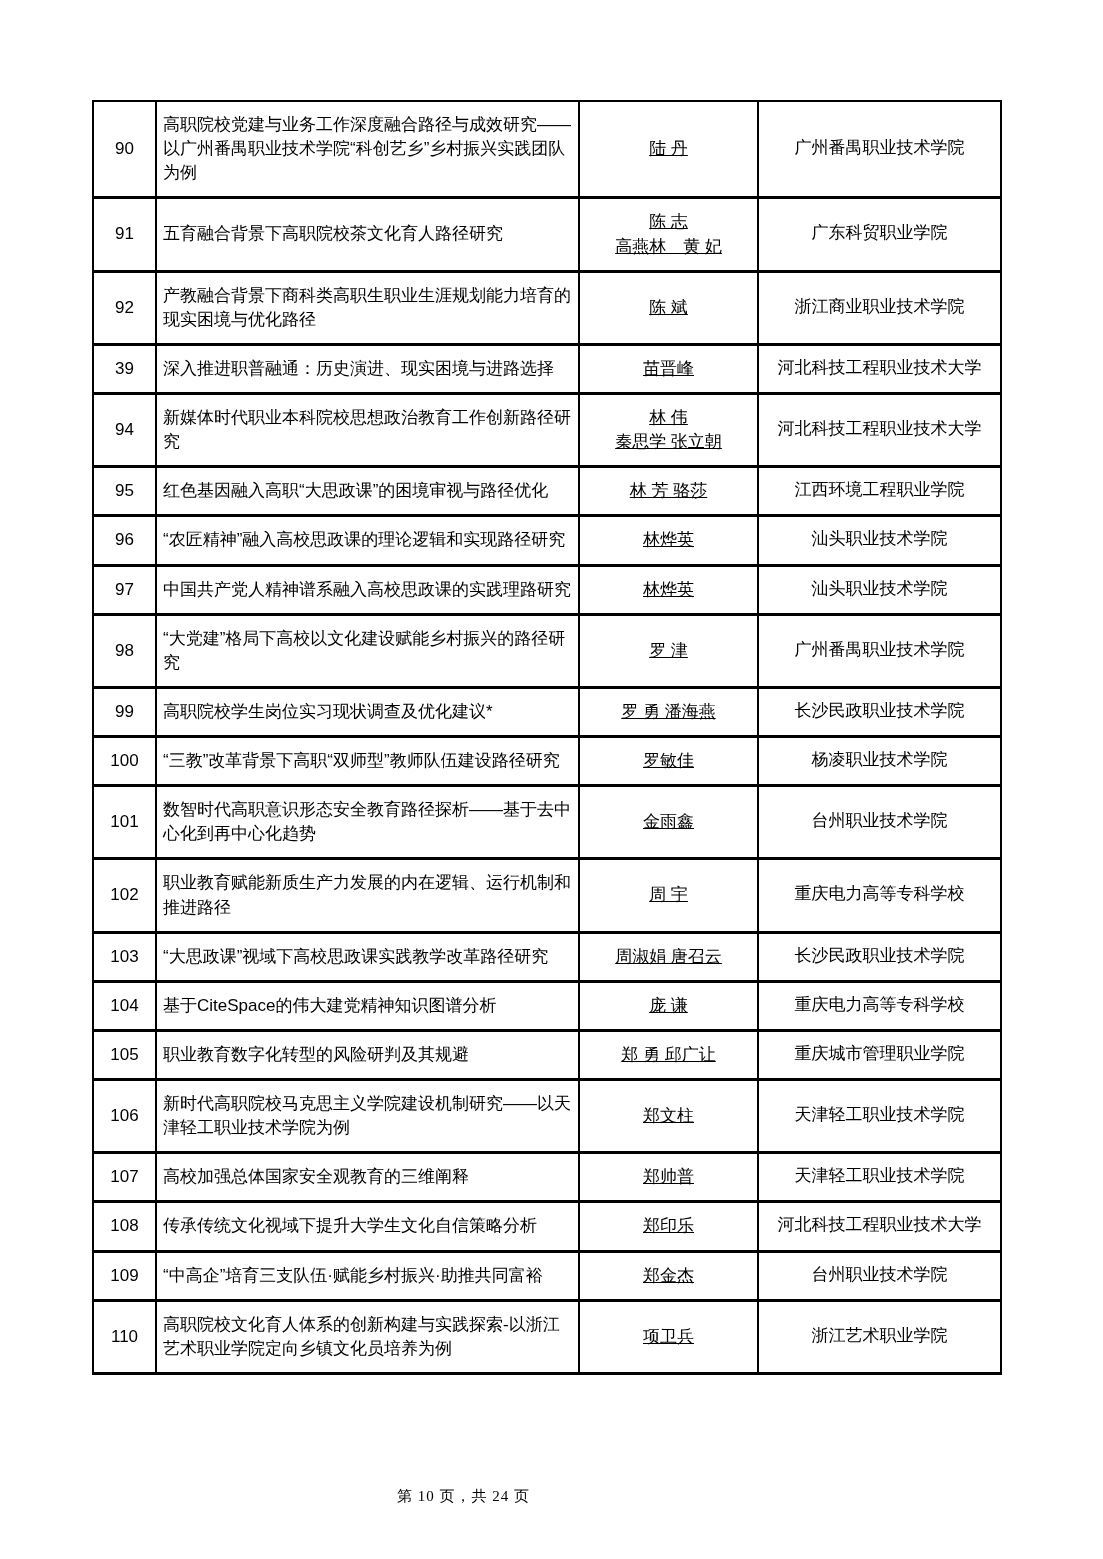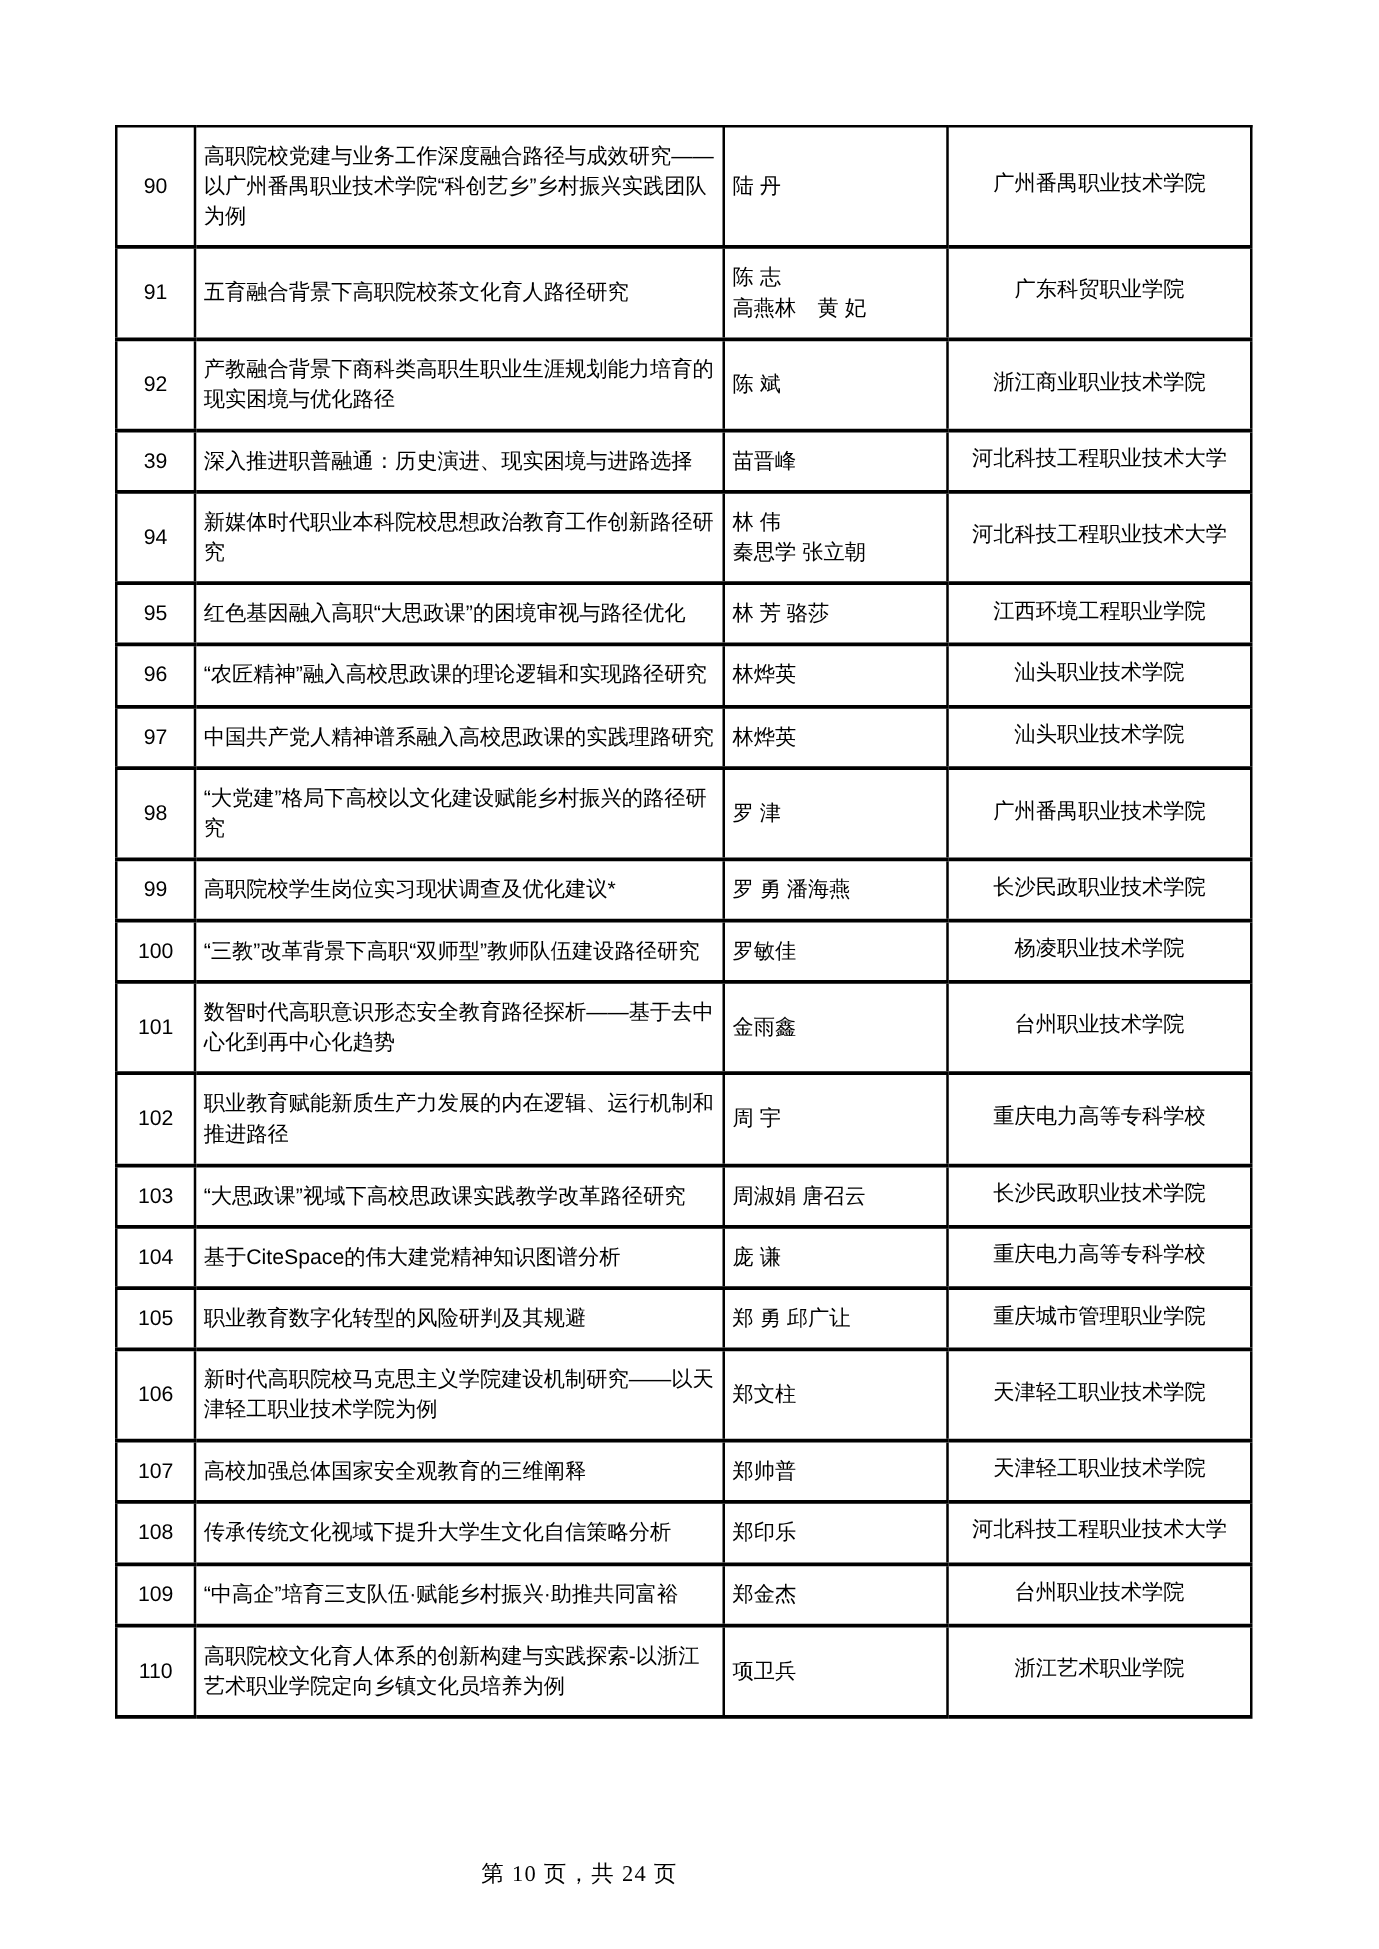--- a/index.html
+++ b/index.html
@@ -38,35 +38,36 @@
     text-align: center;
     padding-left: 2px;
     padding-right: 2px;
   }
   td.col-title {
     text-align: left;
     padding-left: 5px;
     padding-right: 32px;
   }
   td.col-authors {
-    text-align: left;
+    text-align: center;
     white-space: pre-line;
+    text-decoration: underline;
   }
   td.col-inst {
     text-align: center;
     font-family: Liberation Mono, monospace;
   }
   .footer {
     position: absolute;
     left: 0;
     top: 1487px;
     width: 927px;
     text-align: center;
     font-family: "Liberation Serif", "DejaVu Serif", serif;
-    font-size: 18px;
+    font-size: 15px;
     letter-spacing: 1px;
     color: #000000;
   }
 </style>
 </head>
 <body>
 
 <div class="page">
 
   <table class="papers">

